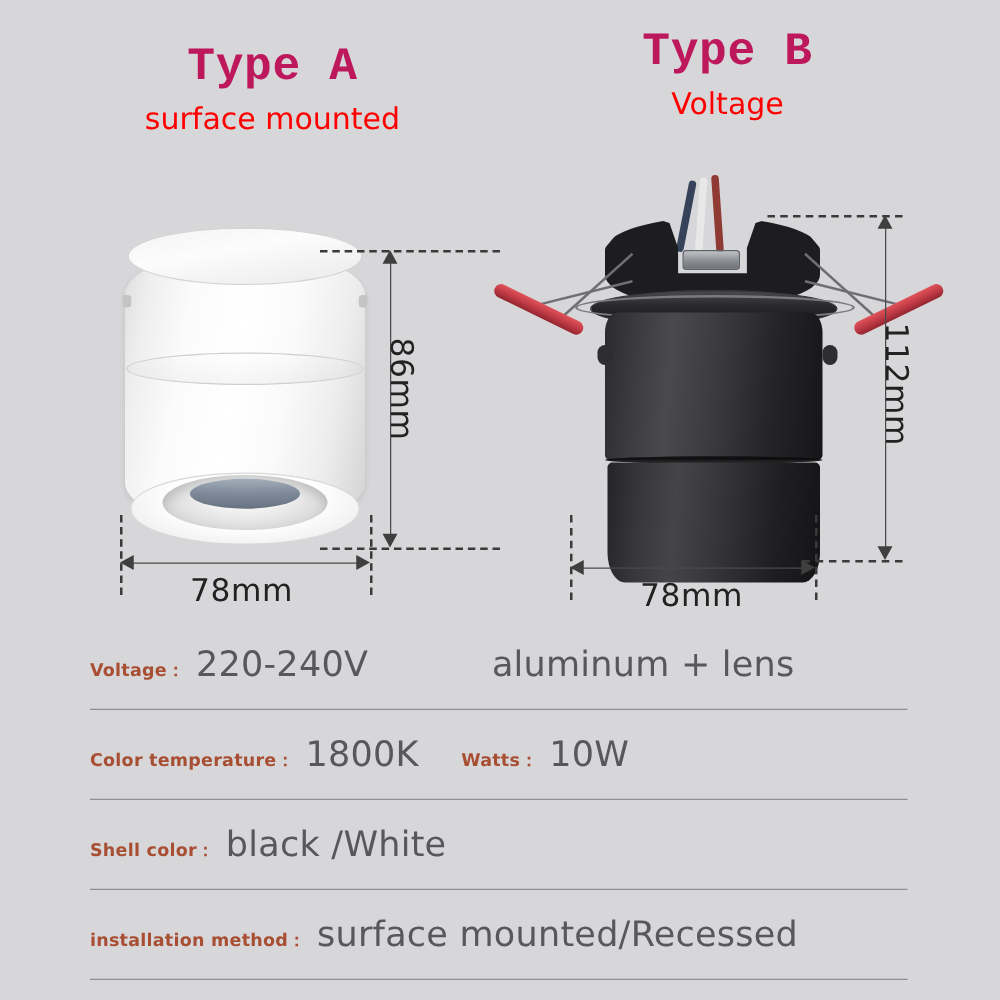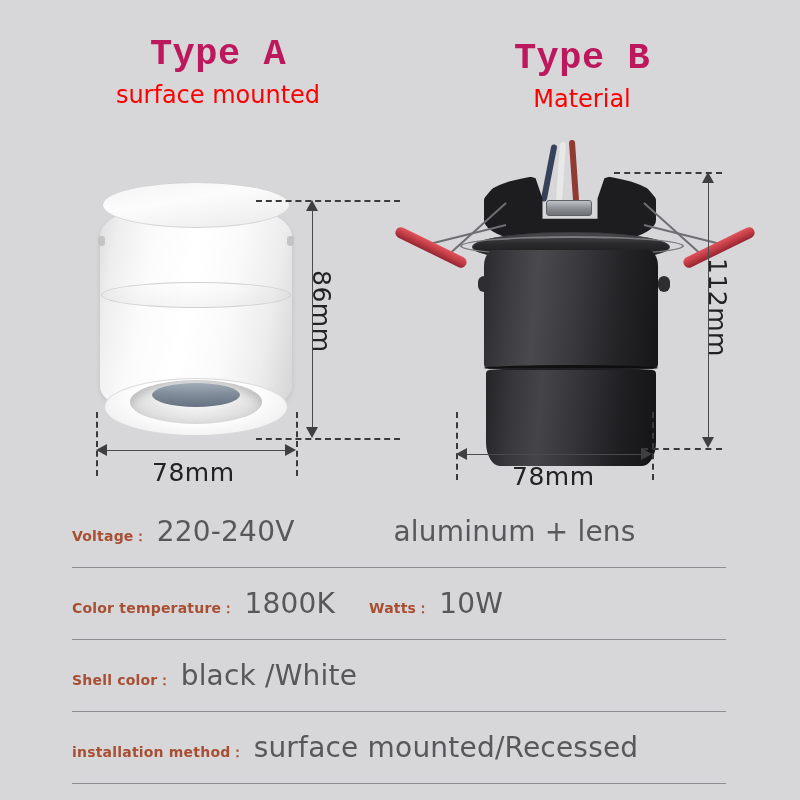--- a/index.html
+++ b/index.html
@@ -37,21 +37,21 @@
   }
   .col-head .subtitle {
     font-family: "DejaVu Sans", sans-serif;
     font-size: 24px;
     color: #ff0000;
     line-height: 30px;
     margin-top: 4px;
     white-space: nowrap;
   }
   #head-a { left: 48px; top: 32px; width: 340px; }
-  #head-b { left: 412px; top: 36px; width: 340px; }
+  #head-b { left: 412px; top: 20px; width: 340px; }
 
   
   .stage {
     position: absolute;
   }
   #stage-a { left: 80px; top: 150px; width: 320px; height: 350px; }
   #stage-b { left: 420px; top: 140px; width: 340px; height: 360px; }
 
   
   .dash-h {
@@ -333,21 +333,21 @@
 
 <div id="page">
 
   <div class="col-head" id="head-a">
     <div class="title">Type A</div>
     <div class="subtitle">surface mounted</div>
   </div>
 
   <div class="col-head" id="head-b">
     <div class="title">Type B</div>
-    <div class="subtitle">Material</div>
+    <div class="subtitle">Voltage</div>
   </div>
 
   <div class="stage" id="stage-a">
 
     <div class="lampA">
       <div class="body"></div>
       <div class="topcap"></div>
       <div class="seam"></div>
       <div class="screwL"></div>
       <div class="screwR"></div>

